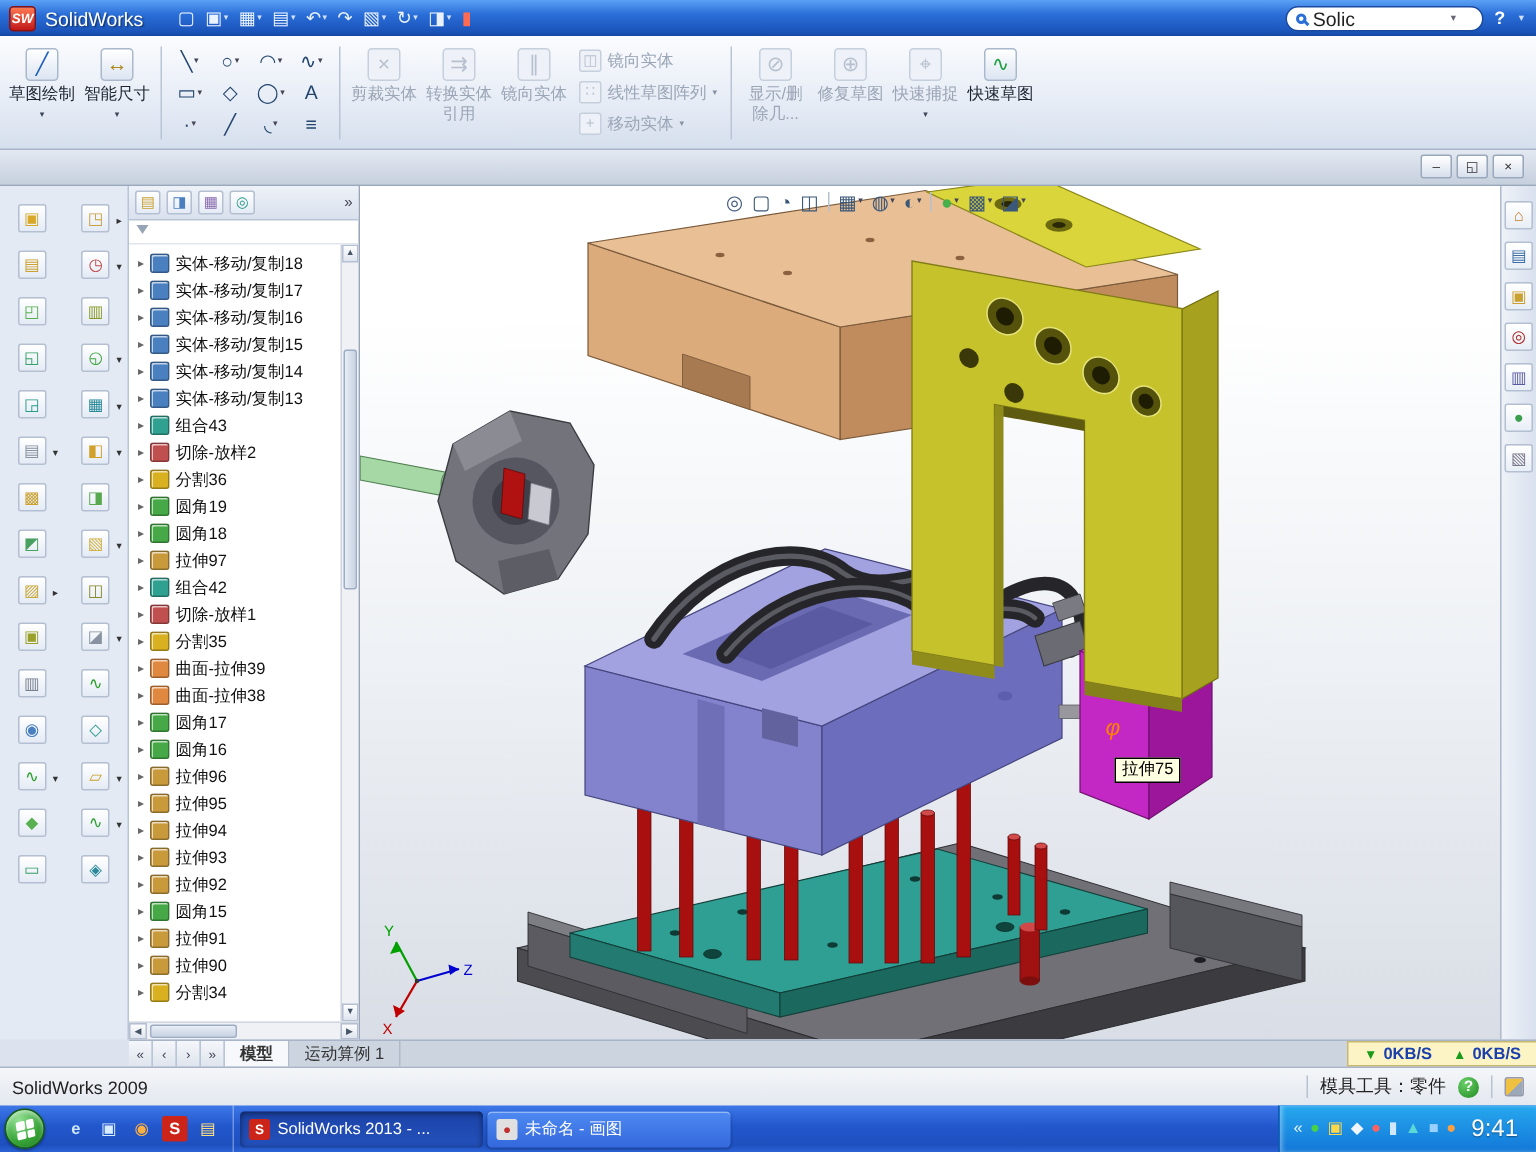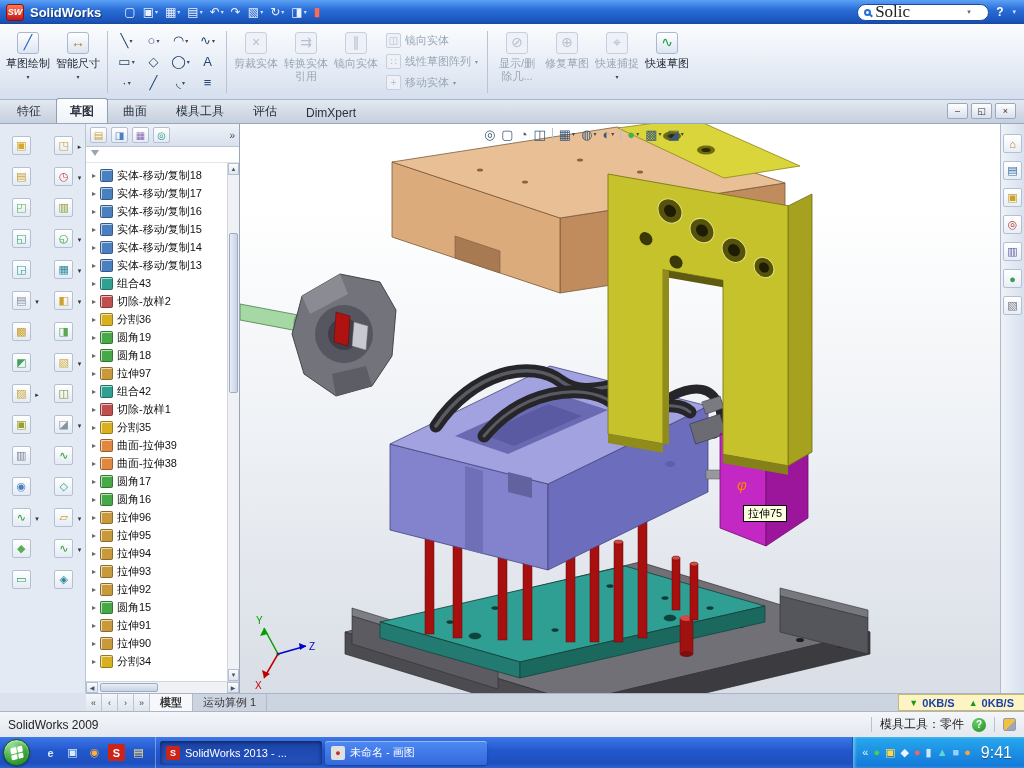--- a/index.html
+++ b/index.html
@@ -6,31 +6,31 @@
 html,body{background:#4a4a4a}
 #screen{position:relative;width:1024px;height:768px;overflow:hidden;background:#dce3ee;
   font-family:"Liberation Sans","DejaVu Sans",sans-serif;user-select:none;cursor:default}
 
 
 .titlebar{position:absolute;top:0;left:0;right:0;height:24px;display:flex;align-items:center;
   padding:0 6px;gap:2px;color:#fff;font-size:12px;
   background:linear-gradient(#5ba1f5,#2a6ed8 40%,#1a53b8 90%,#16479e)}
 .sw-logo{width:18px;height:17px;border-radius:3px;flex:none;display:flex;align-items:center;justify-content:center;
   background:linear-gradient(#ff7a52,#c01818);font-weight:bold;font-style:italic;font-size:9px;border:1px solid #8c1010}
-.app-name{font-weight:bold;font-size:13px;margin:0 10px 0 4px;text-shadow:1px 1px 1px rgba(0,0,0,.45)}
+.app-name{font-weight:normal;font-size:13px;margin:0 10px 0 4px;text-shadow:1px 1px 1px rgba(0,0,0,.45)}
 .menubar{display:flex;align-items:center}
 .menu-item{padding:4px 8px}
 .std-icons{display:flex;align-items:center;margin-left:8px;gap:1px}
 .tool-ic{display:flex;align-items:center;padding:1px 3px;border-radius:2px;color:#eaf2ff;font-size:12px;line-height:1}
 .tool-ic .arr{font-size:6px;margin-left:1px;color:#cfe0ff}
 .searchbox{margin-left:auto;display:flex;align-items:center;background:#fff;border:1px solid #1a4aa0;
   border-radius:9px;height:17px;padding:0 6px;gap:4px;width:132px;color:#333}
 .mag{width:7px;height:7px;border:2px solid #2a6ed8;border-radius:50%;position:relative;flex:none}
 .mag::after{content:"";position:absolute;width:5px;height:2px;background:#2a6ed8;transform:rotate(45deg);right:-4px;bottom:-2px}
-.searchbox input{border:0;outline:0;width:86px;font-size:17px;background:transparent;font-family:Liberation Serif, serif;color:#222}
+.searchbox input{border:0;outline:0;width:86px;font-size:13px;background:transparent;font-family:Liberation Sans, sans-serif;color:#222}
 .arr9{font-size:7px;color:#446;padding:0 2px}
 .searchbox .arr9{color:#667}
 .help-btn{font-weight:bold;padding:0 5px;font-size:12px}
 
 
 .toolbar{position:absolute;top:24px;left:0;right:0;height:76px;display:flex;align-items:center;
   padding:2px 4px;gap:2px;border-bottom:1px solid #a8b4c8;
   background:linear-gradient(#fbfcfe,#e2e9f4 70%,#d5deed)}
 .watermark{position:absolute;right:16px;top:8px;font-size:58px;font-style:italic;font-weight:bold;
   color:#ccd5e4;letter-spacing:-5px;z-index:0}
@@ -319,28 +319,20 @@
         <span class="lbl">快速捕捉</span>
         <span class="arr">▾</span>
       </div>
       <div class="big-btn">
         <span class="chip" style="color: rgb(32, 160, 64);">∿</span>
         <span class="lbl">快速草图</span>
       </div>
     </div>
 
   <div class="tabbar">
-    <div class="tabs-wrap">
-        <div class="cmtab">特征</div>
-        <div class="cmtab active">草图</div>
-        <div class="cmtab">曲面</div>
-        <div class="cmtab">模具工具</div>
-        <div class="cmtab">评估</div>
-        <div class="cmtab">DimXpert</div>
-      </div>
     <div class="doc-controls">
         <div class="dc">–</div>
         <div class="dc">◱</div>
         <div class="dc">×</div>
       </div>
   </div>
 
   <div class="leftbar">
       <div class="lb">
         <span style="color: rgb(216, 168, 40);">▣</span>

